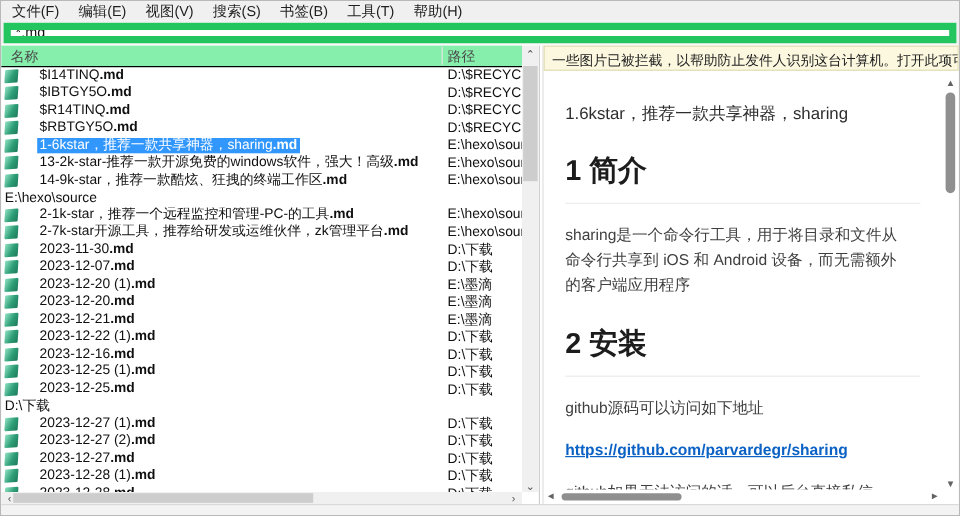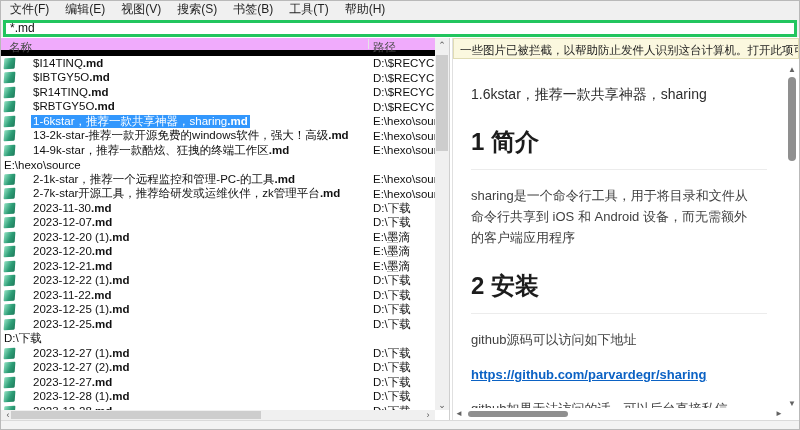--- a/index.html
+++ b/index.html
@@ -6,25 +6,25 @@
   html,body { width:800px; height:430px; overflow:hidden; }
   body { font-family:"Liberation Sans", sans-serif; background:#fff; }
   .window { position:relative; width:800px; height:430px; background:#fff; border:1px solid #b9b9b9; overflow:hidden; }
 
   
   .menubar { position:absolute; top:0; left:0; right:0; height:16px; background:#f0f0f0; display:flex; align-items:center; padding-left:1px; }
   .menu-item { font-size:12px; color:#1f1f1f; padding:0 8px; line-height:16px; cursor:default; }
 
   
   .search-row { position:absolute; top:16px; left:0; right:0; height:20px; background:#f0f0f0; padding:1px 2px; }
-  .search-row input { width:100%; height:17px; border:3px solid #22c55e; font-family:"Liberation Sans",sans-serif; font-size:12px; padding:0 4px; outline:none; color:#111; }
+  .search-row input { width:100%; height:17px; border:6px solid #22c55e; font-family:"Liberation Sans",sans-serif; font-size:12px; padding:0 4px; outline:none; color:#111; }
 
   
   .left-pane { position:absolute; top:37px; left:0; width:449px; bottom:9px; background:#fff; border-right:1px solid #cfcfcf; }
-  .col-headers { position:absolute; top:0; left:0; right:14px; height:18px; background:#f0abfc; border-bottom:6px solid #000000; font-size:11.5px; color:#4a4a4a; }
+  .col-headers { position:absolute; top:0; left:0; right:14px; height:18px; background:#86efac; border-bottom:1px solid #000000; font-size:11.5px; color:#4a4a4a; }
   .hdr-name { position:absolute; left:8px; top:2px; }
   .hdr-path { position:absolute; left:372px; top:2px; }
   .hdr-sep { position:absolute; left:367px; top:1px; bottom:1px; width:1px; background:#e4e4e4; }
 
   .rows-viewport { position:absolute; top:18px; left:0; right:14px; bottom:10px; overflow:hidden; }
   .row { height:14.5px; display:flex; align-items:center; font-size:11.5px; color:#101010; white-space:nowrap; }
   .cell-name { width:369px; flex:0 0 369px; display:flex; align-items:center; padding-left:3px; overflow:hidden;gap:12px; }
   .md-icon { width:11px; height:11px; flex:0 0 11px; margin-right:4px; background:linear-gradient(115deg,#7fd6b4 10%,#2e9e77 55%,#1d7a5a 100%); transform:skewX(-8deg) rotate(-4deg); border-radius:1px; }
   .name-text { overflow:hidden; white-space:nowrap; padding:0 2px; line-height:13px; }
   .name-text b { font-weight:700; }
@@ -198,21 +198,21 @@
         <div class="row">
           <div class="cell-name">
             <span class="md-icon"></span>
             <span class="name-text"><span>2023-12-22 (1)</span><b>.md</b></span>
           </div>
           <div class="cell-path">D:\下载</div>
         </div>
         <div class="row">
           <div class="cell-name">
             <span class="md-icon"></span>
-            <span class="name-text"><span>2023-11-22</span><b>.md</b></span>
+            <span class="name-text"><span>2023-12-16</span><b>.md</b></span>
           </div>
           <div class="cell-path">D:\下载</div>
         </div>
         <div class="row">
           <div class="cell-name">
             <span class="md-icon"></span>
             <span class="name-text"><span>2023-12-25 (1)</span><b>.md</b></span>
           </div>
           <div class="cell-path">D:\下载</div>
         </div>

